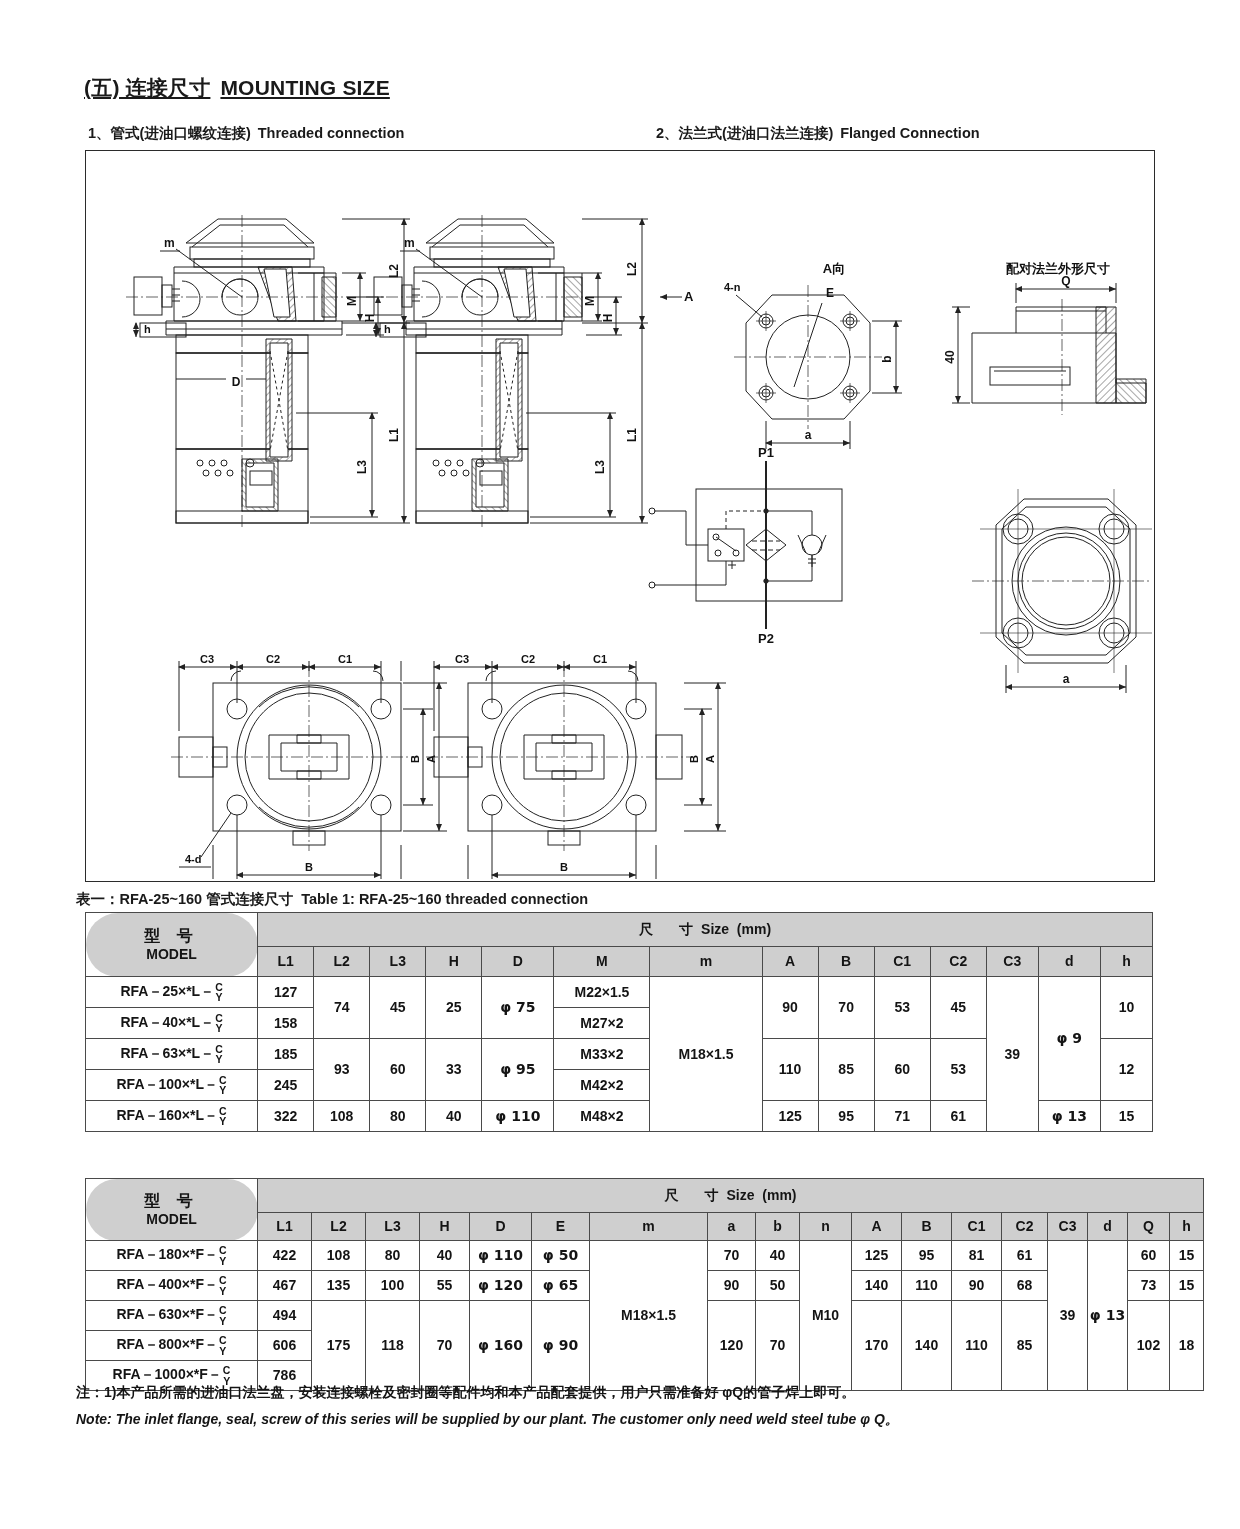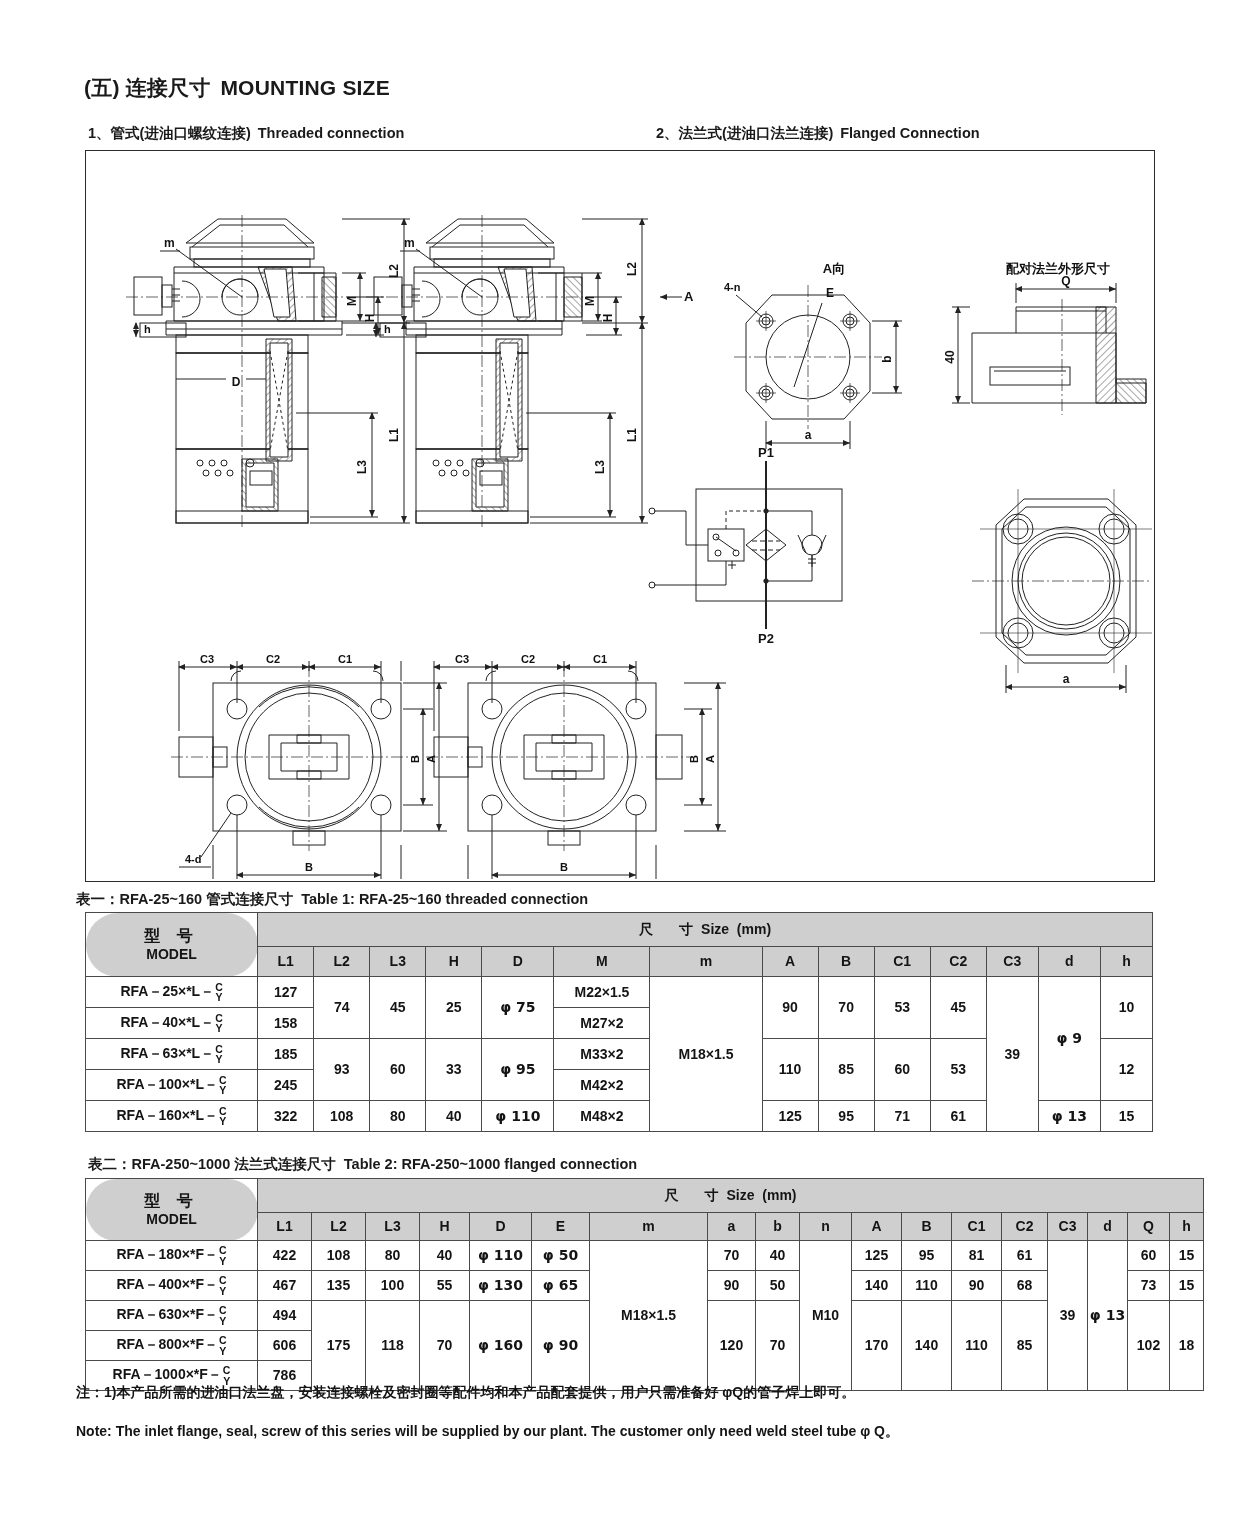--- a/index.html
+++ b/index.html
@@ -9,21 +9,21 @@
     font-family:"Liberation Sans","DejaVu Sans",sans-serif;
     color:#1a1a1a;
     position:relative;
     overflow:hidden;
   }
   .page{position:relative;width:1240px;height:1529px;}
 
   
   .sec-title{
     position:absolute;left:84px;top:74px;
-    font-size:21px;font-weight:700;letter-spacing:.2px;white-space:nowrap;
+    font-size:21px;font-weight:700;letter-spacing:.2px;white-space:nowrap;text-decoration:underline;
   }
   .sec-title .en{margin-left:10px;}
   .sub-title{
     position:absolute;font-size:14.5px;font-weight:700;white-space:nowrap;
   }
   .sub-title .en{margin-left:7px;}
   #sub1{left:88px;top:124px;}
   #sub2{left:656px;top:124px;}
 
   
@@ -66,21 +66,21 @@
         margin-left:1px;position:relative;top:0px;}
   .frac span{display:block;}
 
   
   .notes{
     position:absolute;left:76px;top:1381px;width:1080px;
     font-size:14px;font-weight:700;line-height:1.62;color:#141414;
   }
   .notes .ln{white-space:nowrap;}
   .notes .ln2{padding-left:30px;}
-  .notes .ln3{margin-top:16px;}
+  .notes .ln3{margin-top:4px;font-style:italic;}
 
   .phi{font-family:"DejaVu Sans",sans-serif;}
 </style>
 </head>
 <body>
 
 <div class="page">
 
   <div class="sec-title">
     <span>(五) 连接尺寸</span><span class="en">MOUNTING SIZE</span>
@@ -622,23 +622,20 @@
         <td>125</td>
         <td>95</td>
         <td>71</td>
         <td>61</td>
         <td class="phi">φ 13</td>
         <td>15</td>
       </tr>
     </tbody>
   </table>
 
-  <div class="tbl-cap" id="cap2">
-    <span>表二：RFA-250~1000 法兰式连接尺寸</span><span class="cap-en">Table 2: RFA-250~1000 flanged  connection</span>
-  </div>
 
   <table class="dim" id="t2" style="left:85px;top:1178px;width:1068px;">
     <colgroup>
       <col style="width:172px">
         <col style="width:54px">
         <col style="width:54px">
         <col style="width:54px">
       <col style="width:50px">
         <col style="width:62px">
         <col style="width:58px">
@@ -707,21 +704,21 @@
         <td rowspan="5" class="phi">φ 13</td>
         <td>60</td>
         <td>15</td>
       </tr>
       <tr style="height:30px">
         <td class="model-cell"><span>RFA－400×*F－</span><span class="frac"><span>C</span><span>Y</span></span></td>
         <td>467</td>
         <td>135</td>
         <td>100</td>
         <td>55</td>
-        <td class="phi">φ 130</td>
+        <td class="phi">φ 120</td>
         <td class="phi">φ 65</td>
         <td>90</td>
         <td>50</td>
         <td>140</td>
         <td>110</td>
         <td>90</td>
         <td>68</td>
         <td>73</td>
         <td>15</td>
       </tr>

